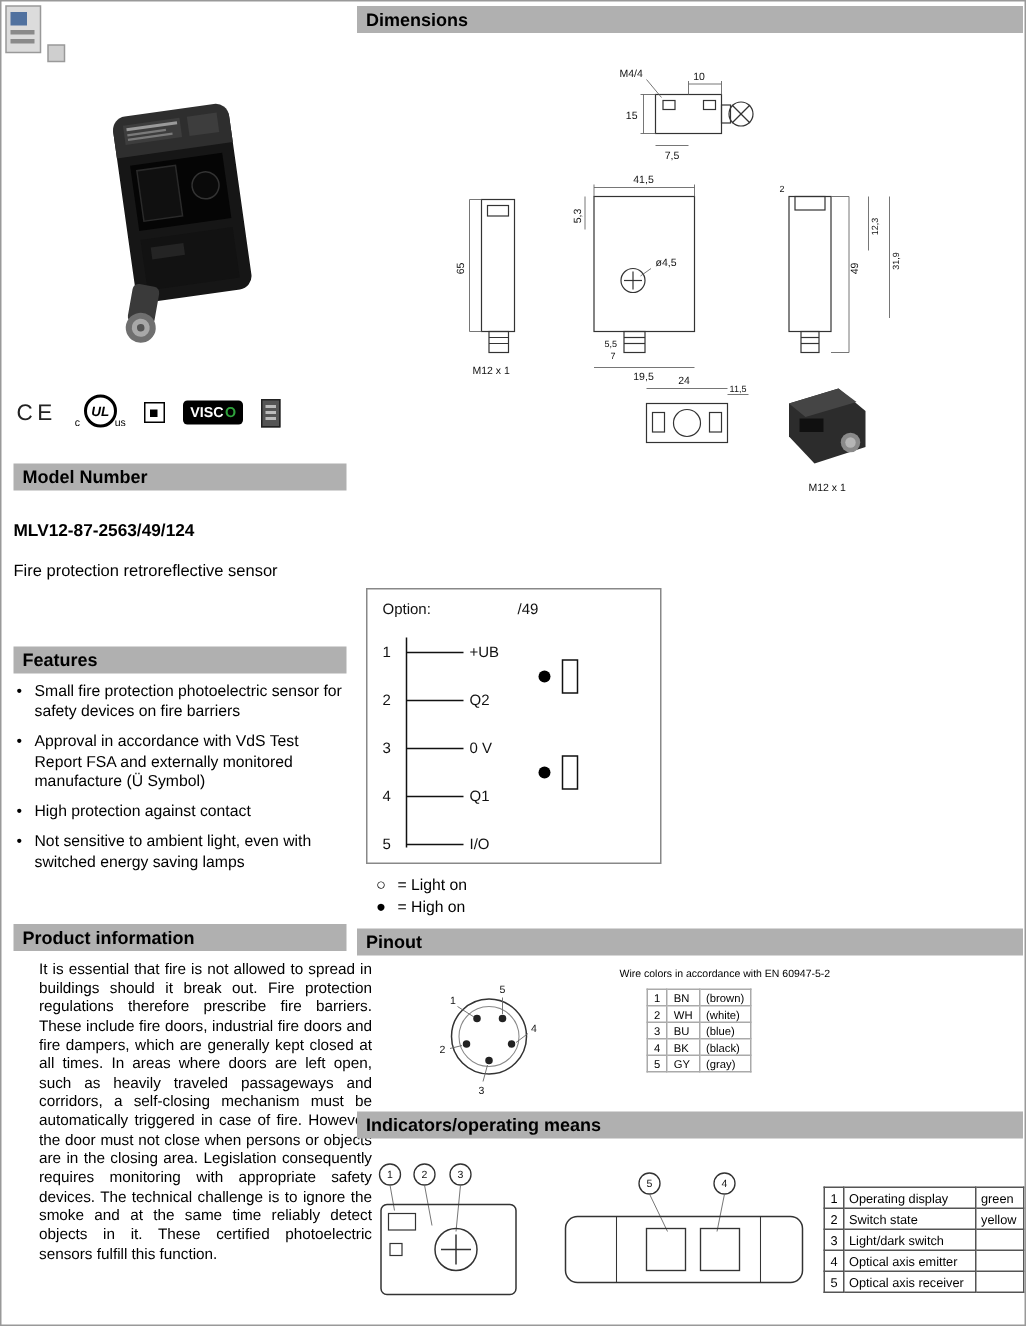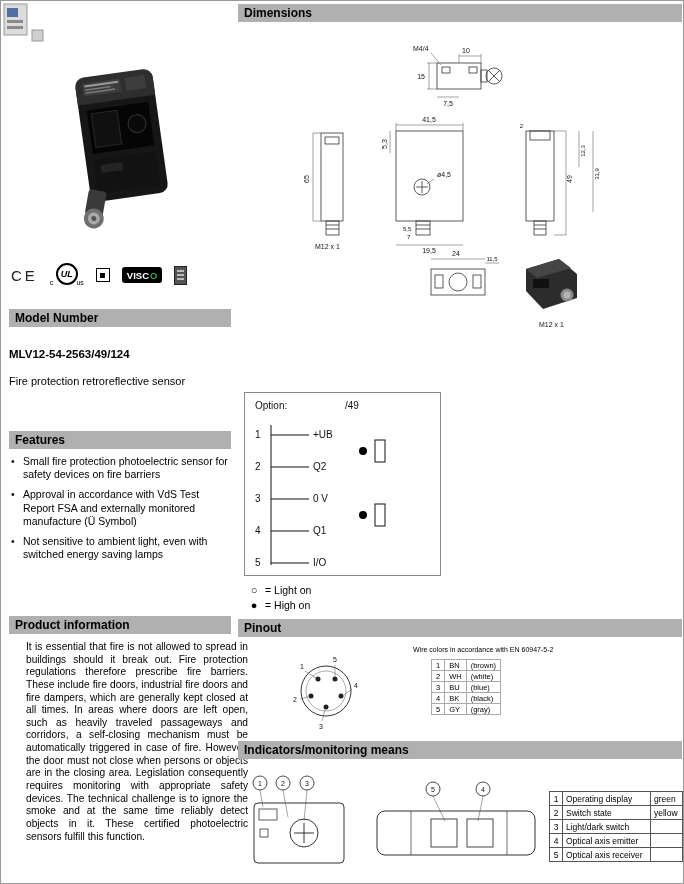--- a/index.html
+++ b/index.html
@@ -108,27 +108,28 @@
         <span class="o">O</span>
     </span>
     <span class="appr">
         <i></i>
         <i></i>
         <i></i>
       </span>
   </div>
 
   <div class="bar bar-left" style="top:308px">Model Number</div>
-  <div class="abs model" style="left:8px;top:347px">MLV12-54-2563/49/124</div>
+  <div class="abs model" style="left:8px;top:347px">MLV12-87-2563/49/124</div>
   <div class="abs desc" style="left:8px;top:374px">Fire protection retroreflective sensor</div>
 
   <div class="bar bar-left" style="top:430px">Features</div>
   <div class="abs bullets" style="left:8px;top:454px">
     <div class="bullet">Small fire protection photoelectric sensor for safety devices on fire barriers</div>
     <div class="bullet">Approval in accordance with VdS Test Report FSA and externally monitored manufacture (Ü Symbol)</div>
+    <div class="bullet">High protection against contact</div>
     <div class="bullet">Not sensitive to ambient light, even with switched energy saving lamps</div>
   </div>
 
   <div class="bar bar-left" style="top:615px">Product information</div>
   <div class="abs para" style="left:8px;top:640px">It is essential that fire is not allowed to spread in buildings should it break out. Fire protection regulations therefore prescribe fire barriers. These include fire doors, industrial fire doors and fire dampers, which are generally kept closed at all times. In areas where doors are left open, such as heavily traveled passageways and corridors, a self-closing mechanism must be automatically triggered in case of fire. However, the door must not close when persons or objects are in the closing area. Legislation consequently requires monitoring with appropriate safety devices. The technical challenge is to ignore the smoke and at the same time reliably detect objects in it. These certified photoelectric sensors fulfill this function.</div>
 
   <div class="bar bar-right" style="top:3px">Dimensions</div>
 
   <svg class="abs" style="left:240px;top:26px" width="437" height="332" viewBox="0 0 437 332">
     <g stroke="#333" stroke-width="0.8" fill="none">
@@ -311,21 +312,21 @@
       <td>(black)</td>
     </tr>
     <tr>
       <td>5</td>
       <td>GY</td>
       <td>(gray)</td>
     </tr>
   </tbody>
     </table>
 
-  <div class="bar bar-right" style="top:740px">Indicators/monitoring means</div>
+  <div class="bar bar-right" style="top:740px">Indicators/operating means</div>
 
   <svg class="abs" style="left:245px;top:770px" width="108" height="100" viewBox="0 0 108 100">
     <circle cx="14" cy="12" r="7" fill="none" stroke="#333" stroke-width="0.9"></circle>
     <circle cx="37" cy="12" r="7" fill="none" stroke="#333" stroke-width="0.9"></circle>
     <circle cx="61" cy="12" r="7" fill="none" stroke="#333" stroke-width="0.9"></circle>
     <text class="dimtx" x="14" y="14.5" text-anchor="middle">1</text>
     <text class="dimtx" x="37" y="14.5" text-anchor="middle">2</text>
     <text class="dimtx" x="61" y="14.5" text-anchor="middle">3</text>
     <line x1="14" y1="19" x2="17" y2="36" stroke="#666" stroke-width="0.6"></line>
     <line x1="37" y1="19" x2="42" y2="46" stroke="#666" stroke-width="0.6"></line>

